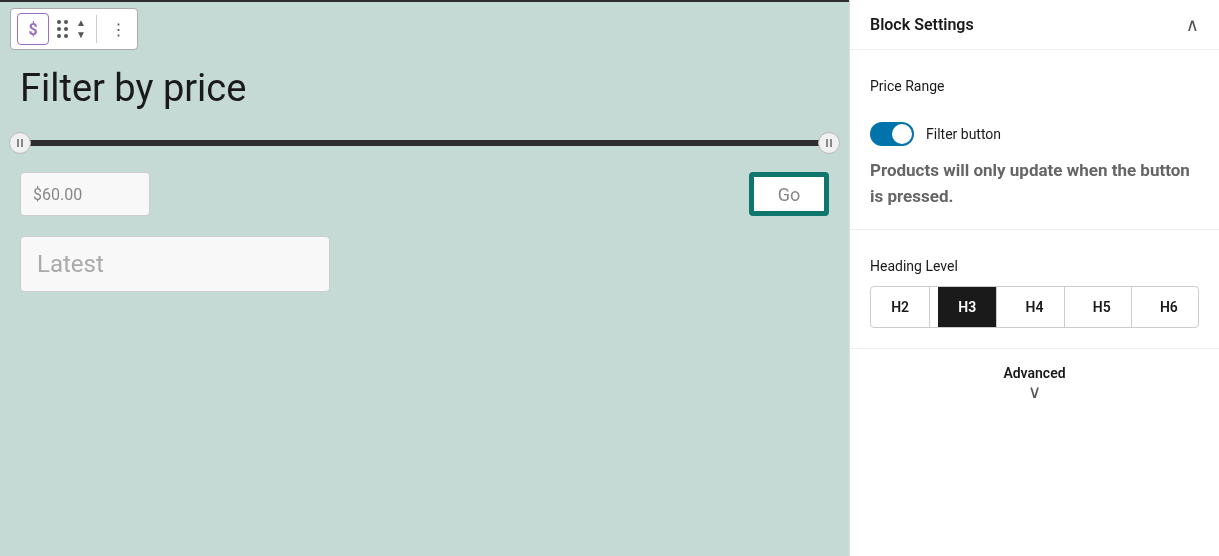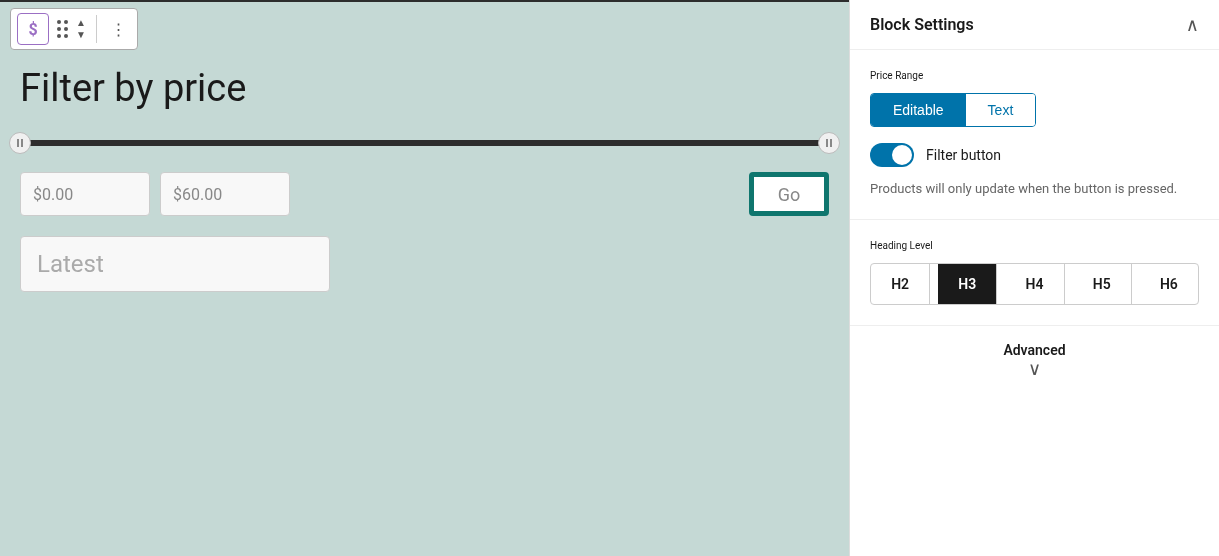--- a/index.html
+++ b/index.html
@@ -231,23 +231,24 @@
       color: #555;
       cursor: pointer;
     }
 
     .panel-section {
       padding: 20px;
       border-bottom: 1px solid #eee;
     }
 
     .section-label {
-      font-size: 10px;
+      font-size: 14px;
       color: #1a1a1a;
       margin-bottom: 12px;
+      margin-top: 8px;
     }
 
     .button-group {
       display: flex;
       gap: 0;
       border: 1.5px solid #0073aa;
       border-radius: 4px;
       overflow: hidden;
       width: fit-content;
     }
@@ -298,24 +299,25 @@
       right: 2px;
       transition: left 0.2s;
     }
 
     .toggle-label {
       font-size: 14px;
       color: #1a1a1a;
     }
 
     .toggle-description {
-      font-size: 13px;
+      font-size: 17px;
       color: #666;
       margin-top: 4px;
       line-height: 1.5;
+      font-weight: bold;
     }
 
     .heading-grid {
       display: flex;
       gap: 8px;
       border: 1.5px solid #ccc;
       border-radius: 4px;
       overflow: hidden;
       margin-top: 12px;
     }
@@ -401,41 +403,36 @@
       <div class="slider-thumb right">
         <div class="slider-thumb-inner">
           <span></span>
             <span></span>
         </div>
       </div>
     </div>
   </div>
 
   <div class="price-inputs">
-    <div class="price-input">$0.00</div>
     <div class="price-input">$60.00</div>
     <div class="go-button">Go</div>
   </div>
 
   <div class="dropdown-select">Latest</div>
 </div>
 
 <div class="settings-panel">
 
   <div class="panel-header">
     <span class="panel-title">Block Settings</span>
     <span class="collapse-icon">∧</span>
   </div>
 
   <div class="panel-section">
     <div class="section-label">Price Range</div>
-    <div class="button-group">
-      <button class="btn-option active">Editable</button>
-      <button class="btn-option inactive">Text</button>
-    </div>
 
     <div class="toggle-row">
       <div class="toggle-switch">
         <div class="toggle-knob"></div>
       </div>
       <span class="toggle-label">Filter button</span>
     </div>
     <div class="toggle-description">Products will only update when the button is pressed.</div>
   </div>
 

